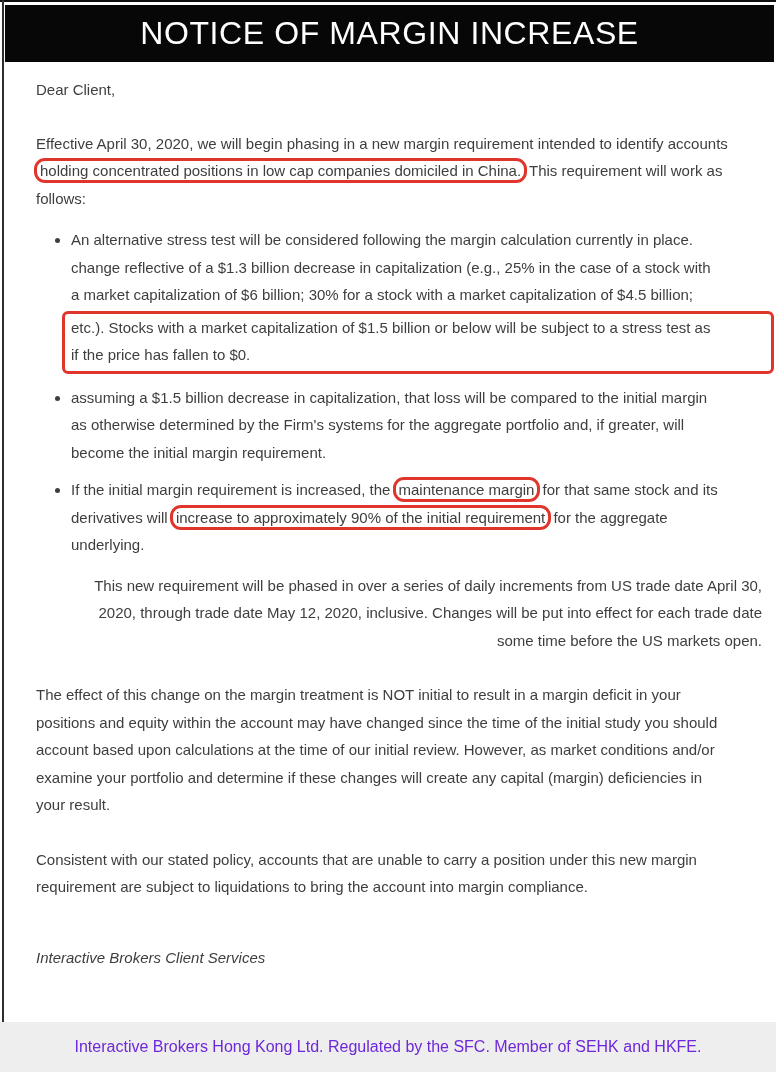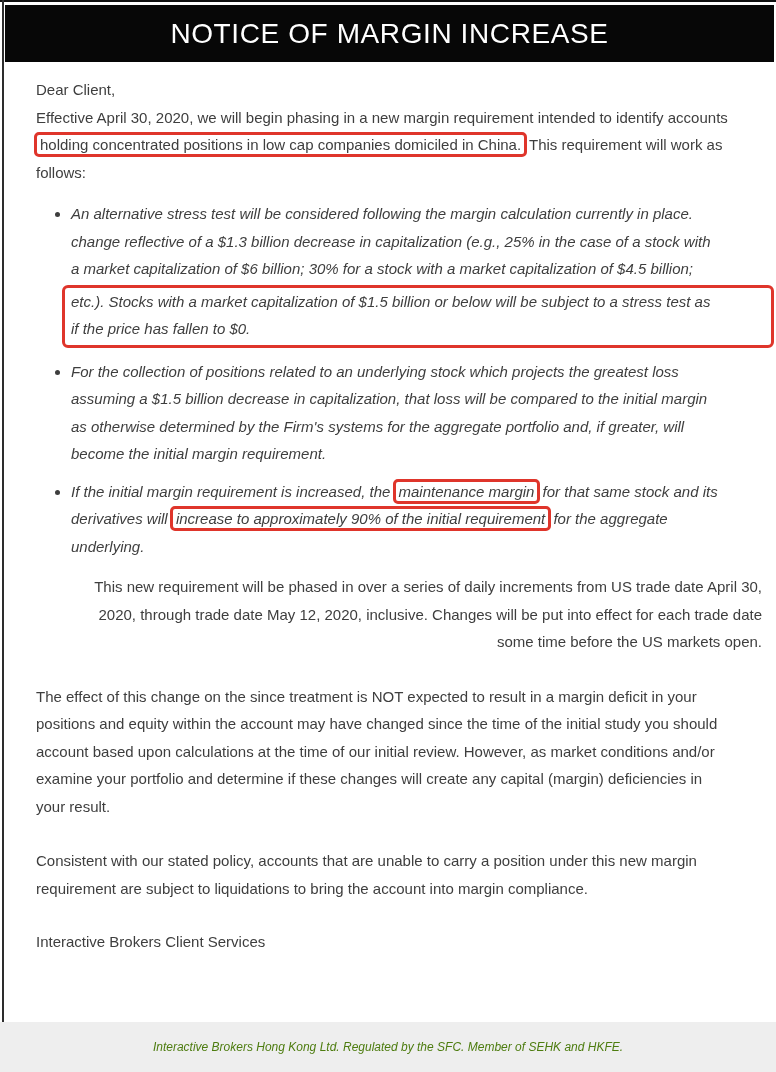--- a/index.html
+++ b/index.html
@@ -22,69 +22,68 @@
   }
 
   .header-bar {
     margin:3px 2px 0 5px;
     height:57px;
     background:var(--header-bg,#070707);
     display:flex; align-items:center; justify-content:center;
   }
   .page-title {
     color:#ffffff;
-    font-size:28px;
+    font-size:32px;
     letter-spacing:0.6px;
     font-weight:400;
   }
 
   .letter-body {
     padding:14px 14px 0 36px;
     color:var(--body-text,#3e3e3e);
     font-size:15px;
   }
   .tline { white-space:nowrap; line-height:27.5px; }
 
-  .mt26 { }
+  .mt26 { margin-top:26px; }
 
   .bullet-list {
     margin:14px 0 0 0;
     padding-left:35px;
     list-style:disc;
-    font-style:italic;
   }
   .bullet-list li + li { margin-top:10px; }
   .bullet-list li::marker { color:#3e3e3e; }
 
   .redbox {
     border:3px solid var(--highlight-box,#df352b);
-    border-radius:5px;
+    border-radius:11px;
     padding:1px 3px;
     margin:0 -2px;
   }
   .redbox-block {
     border:3px solid var(--highlight-box,#df352b);
     border-radius:6px;
     margin:2px -12px 0 -9px;
     padding:0 4px 2px 6px;
     width:auto;
   }
 
   .paras .para { margin-top:27px; }
   .paras .para:first-child { margin-top:13px;text-align:right; }
 
-  .signature { margin-top:26px; line-height:27.5px; }
+  .signature { margin-top:43px; line-height:27.5px;font-style:italic; }
 
   .footer-bar {
     margin-top:auto;
     height:50px;
     background:var(--footer-bg,#eeeeee);
     display:flex; align-items:center; justify-content:center;
   }
-  .footer-text { color:#4d7c0f; font-size:12px;font-style:italic; }
+  .footer-text { color:#6d28d9; font-size:16px; }
 </style>
 </head>
 <body>
 
 <div class="page">
   <div class="top-strip"></div>
   <div class="left-line"></div>
 
   <div class="header-bar">
     <div class="page-title">NOTICE OF MARGIN INCREASE</div>
@@ -103,40 +102,39 @@
         <li>
           <div class="tline"><span>An alternative stress test will be considered following the margin calculation currently in place.</span></div>
           <div class="tline"><span>change reflective of a $1.3 billion decrease in capitalization (e.g., 25% in the case of a stock with</span></div>
           <div class="tline"><span>a market capitalization of $6 billion; 30% for a stock with a market capitalization of $4.5 billion;</span></div>
           <div class="redbox-block">
             <div class="tline"><span>etc.). Stocks with a market capitalization of $1.5 billion or below will be subject to a stress test as</span></div>
             <div class="tline"><span>if the price has fallen to $0.</span></div>
           </div>
         </li>
         <li>
-          <div class="tline"><span>For the collection of positions related to an underlying stock which projects the greatest loss</span></div>
           <div class="tline"><span>assuming a $1.5 billion decrease in capitalization, that loss will be compared to the initial margin</span></div>
           <div class="tline"><span>as otherwise determined by the Firm's systems for the aggregate portfolio and, if greater, will</span></div>
           <div class="tline"><span>become the initial margin requirement.</span></div>
         </li>
         <li>
           <div class="tline"><span>If the initial margin requirement is increased, the </span><span class="redbox">maintenance margin</span><span> for that same stock and its</span></div>
           <div class="tline"><span>derivatives will </span><span class="redbox">increase to approximately 90% of the initial requirement</span><span> for the aggregate</span></div>
           <div class="tline"><span>underlying.</span></div>
         </li>
       </ul>
 
     <div class="paras" id="paragraphs">
         <div class="para">
           <div class="tline"><span>This new requirement will be phased in over a series of daily increments from US trade date April 30,</span></div>
           <div class="tline"><span>2020, through trade date May 12, 2020, inclusive.  Changes will be put into effect for each trade date</span></div>
           <div class="tline"><span>some time before the US markets open.</span></div>
         </div>
         <div class="para">
-          <div class="tline"><span>The effect of this change on the since treatment is NOT expected to result in a margin deficit in your</span></div>
+          <div class="tline"><span>The effect of this change on the margin treatment is NOT initial to result in a margin deficit in your</span></div>
           <div class="tline"><span>positions and equity within the account may have changed since the time of the initial study you should</span></div>
           <div class="tline"><span>account based upon calculations at the time of our initial review. However, as market conditions and/or</span></div>
           <div class="tline"><span>examine your portfolio and determine if these changes will create any capital (margin) deficiencies in</span></div>
           <div class="tline"><span>your result.</span></div>
         </div>
         <div class="para">
           <div class="tline"><span>Consistent with our stated policy, accounts that are unable to carry a position under this new margin</span></div>
           <div class="tline"><span>requirement are subject to liquidations to bring the account into margin compliance.</span></div>
         </div>
       </div>

